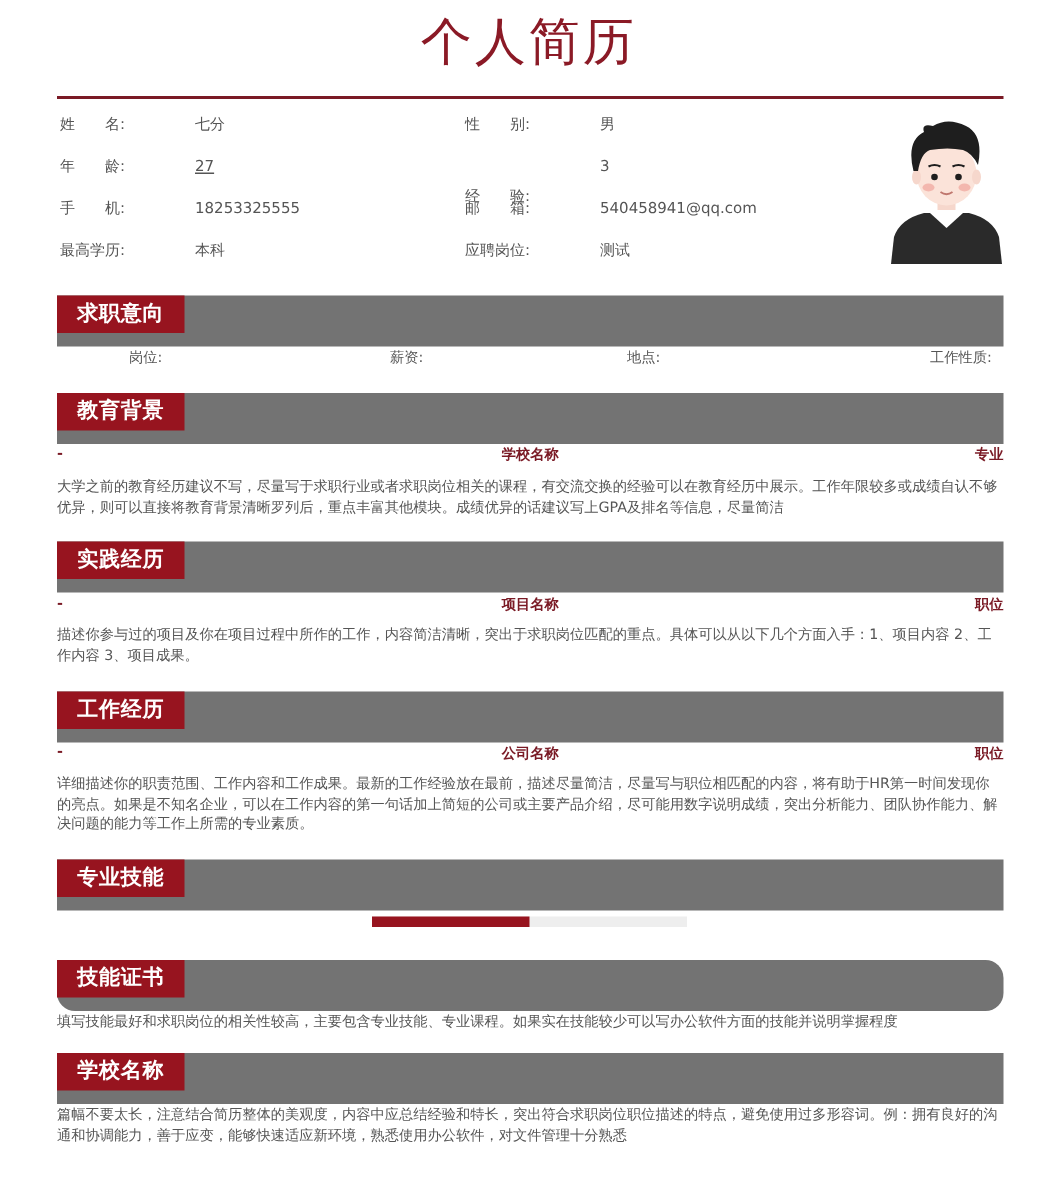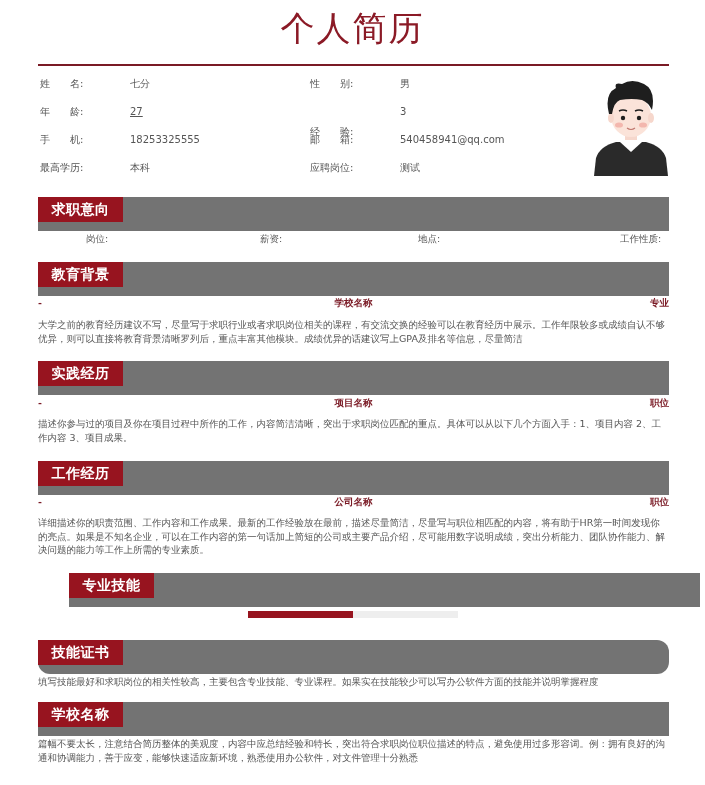--- a/index.html
+++ b/index.html
@@ -143,21 +143,21 @@
 <div class="section-header" style="top:461px;">
   <div class="section-tag">工作经历</div>
 </div>
 <div class="meta-row" style="top:496px;">
   <span class="dash">-</span>
   <span class="center">公司名称</span>
   <span class="right">职位</span>
 </div>
 <div class="para" style="top:516px;">详细描述你的职责范围、工作内容和工作成果。最新的工作经验放在最前，描述尽量简洁，尽量写与职位相匹配的内容，将有助于HR第一时间发现你的亮点。如果是不知名企业，可以在工作内容的第一句话加上简短的公司或主要产品介绍，尽可能用数字说明成绩，突出分析能力、团队协作能力、解决问题的能力等工作上所需的专业素质。</div>
 
-<div class="section-header" style="top:573px;margin-left:31px;">
+<div class="section-header" style="top:573px;">
   <div class="section-tag">专业技能</div>
 </div>
 <div class="skill-bar">
   <div class="skill-fill" id="skill-fill" style="width: 50%;"></div>
 </div>
 
 <div class="section-header" style="top:640px;border-radius:12px;">
   <div class="section-tag">技能证书</div>
 </div>
 <div class="para" style="top:675px;">填写技能最好和求职岗位的相关性较高，主要包含专业技能、专业课程。如果实在技能较少可以写办公软件方面的技能并说明掌握程度</div>

